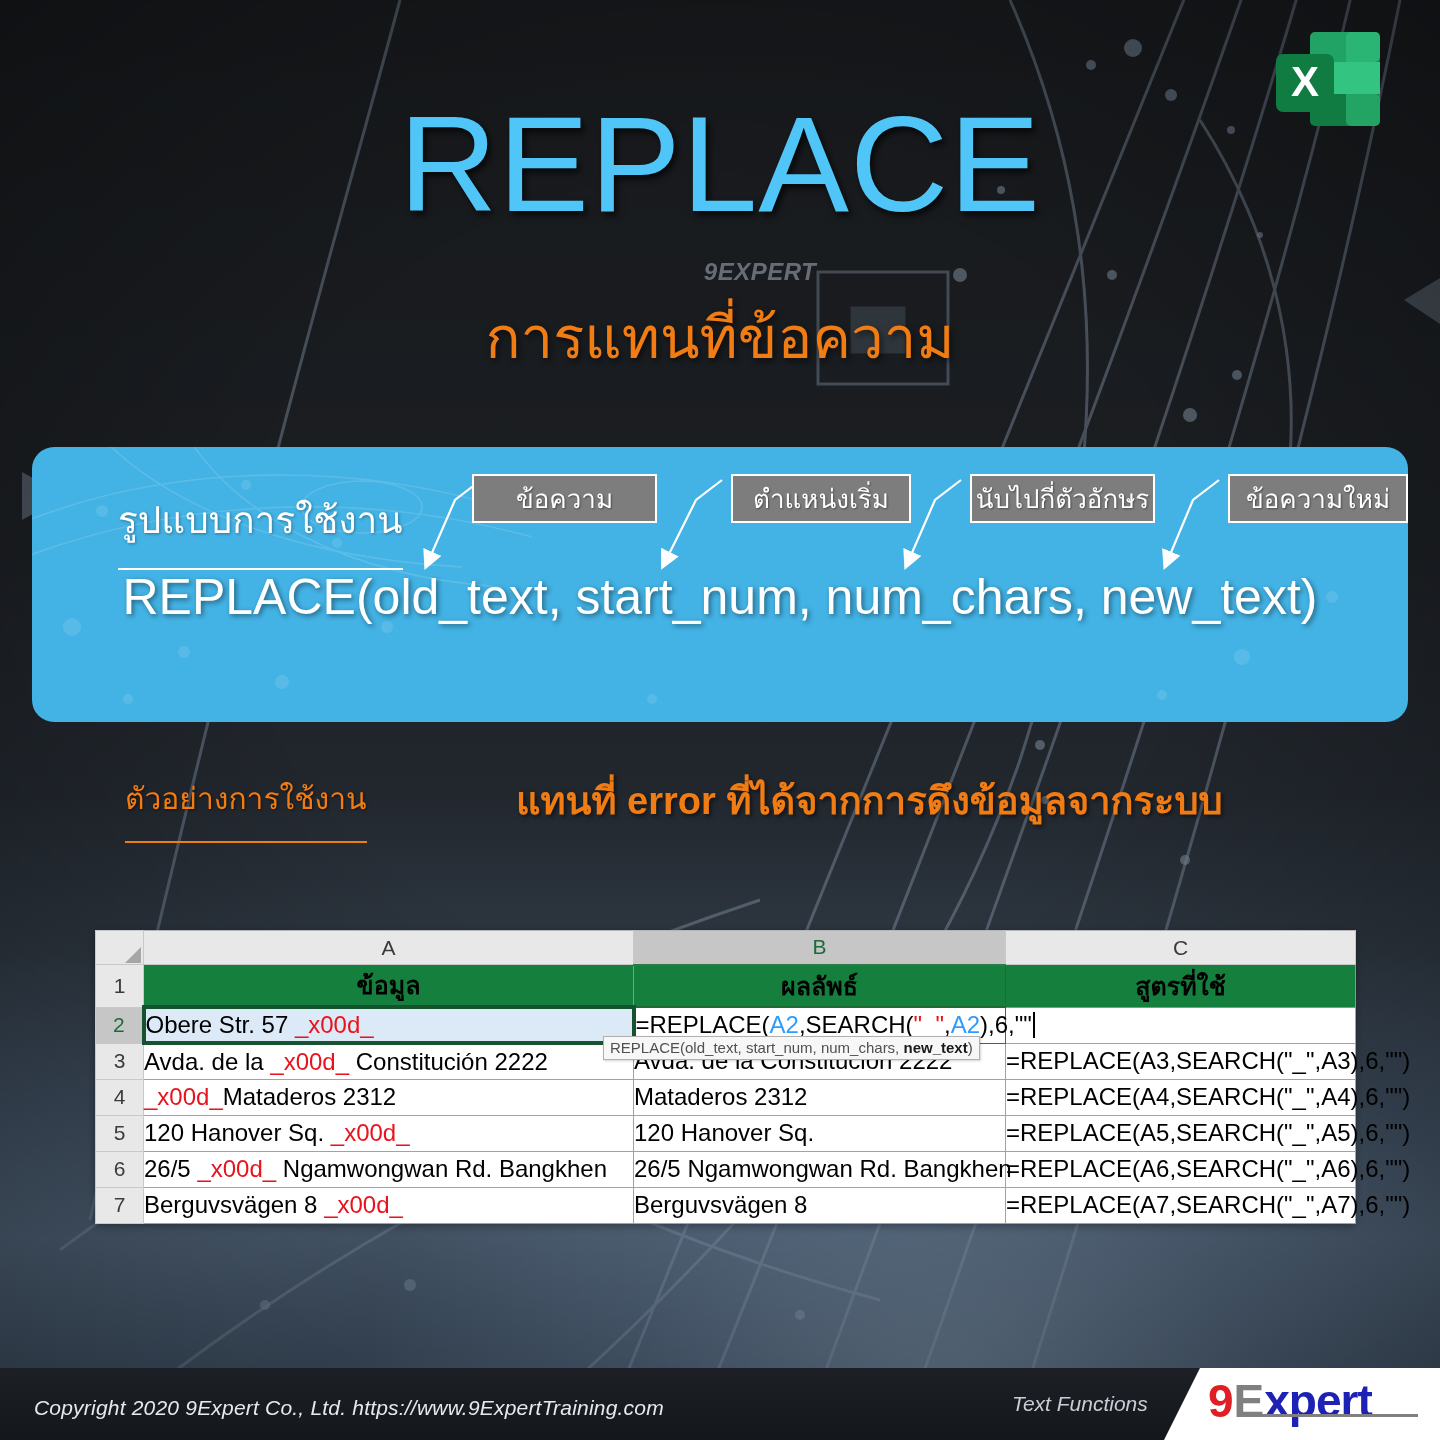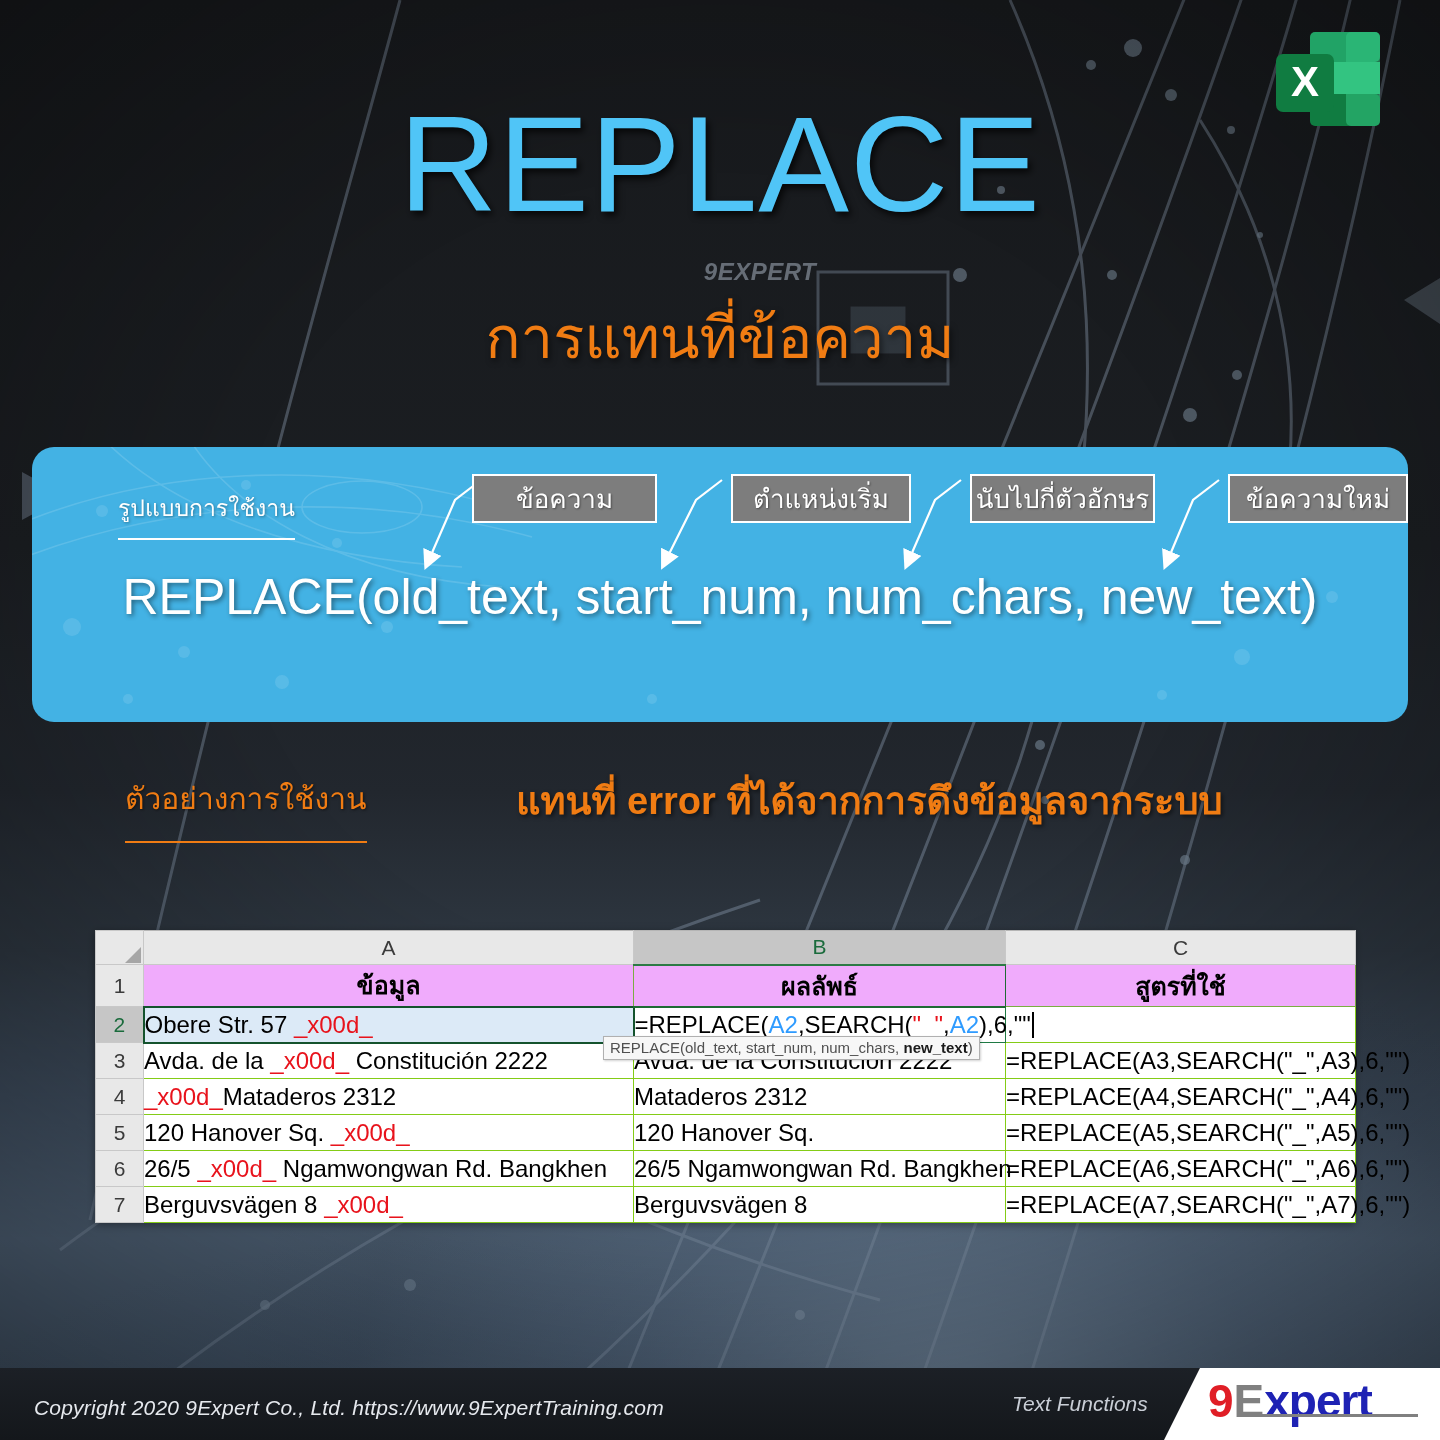--- a/index.html
+++ b/index.html
@@ -59,23 +59,23 @@
   #syntax-panel {
     position: absolute; left: 32px; top: 447px;
     width: 1376px; height: 275px;
     background: #43b2e4;
     border-radius: 22px;
     overflow: hidden;
   }
   .panel-deco { position: absolute; inset: 0; opacity: .30; }
   #syntax-label {
     position: absolute; left: 118px; top: 490px;
-    font-size: 23px; color: #ffffff;
+    font-size: 37px; color: #ffffff;
     border-bottom: 2px solid #ffffff;
-    padding-bottom: 12px;
+    padding-bottom: 19px;
     text-shadow: 1px 1px 3px rgba(0,0,0,.35);
   }
   #syntax-formula {
     position: absolute; left: 0; right: 0; top: 568px;
     text-align: center;
     font-size: 50px; color: #ffffff;
     text-shadow: 2px 2px 5px rgba(0,0,0,.45);
   }
 
   
@@ -151,31 +151,31 @@
   td.cell {
     border: 1px solid #84cc16;
     height: 36px;
     font-size: 24px;
     color: #000;
     padding: 0 6px;
     white-space: nowrap;
     overflow: visible;
   }
   td.title-cell {
-    background: #f0abfc;
+    background: #15803d;
     text-align: center;
     font-weight: 700;
     font-size: 25px;
     height: 38px;
     border: 1px solid #7aad42;
   }
   td.title-cell.sel { border: 1px solid #1f6b34; border-bottom-width: 2px; }
   td.cell.active {
     background: #dceaf7;
-    border: 2px solid #14532d;
+    border: 4px solid #14532d;
   }
   td.cell.editing {
     position: relative;
     border: 1px solid #1f7a44;
     background: #ffffff;
     z-index: 6;
   }
   .red { color: #e8131c; }
   .blue-ref { color: #2e9bff; }
   .red-ref { color: #e8131c; }

